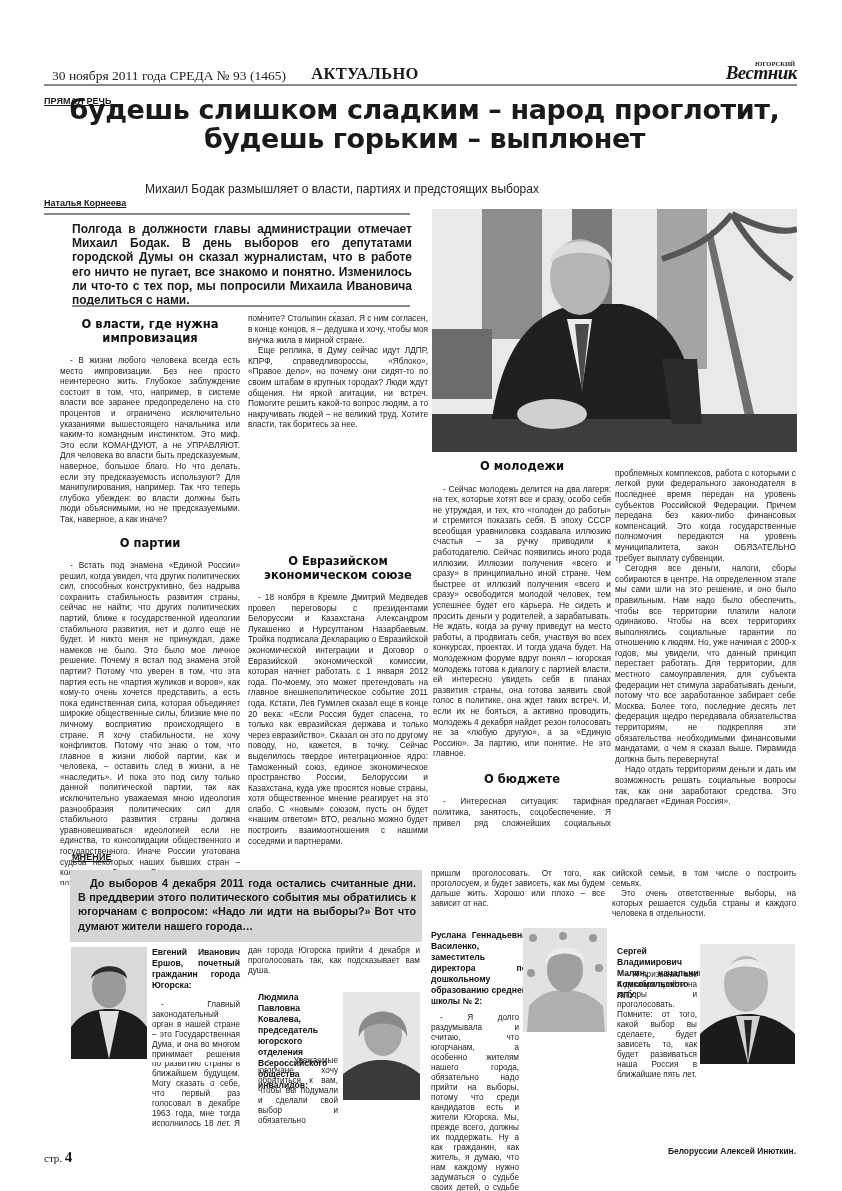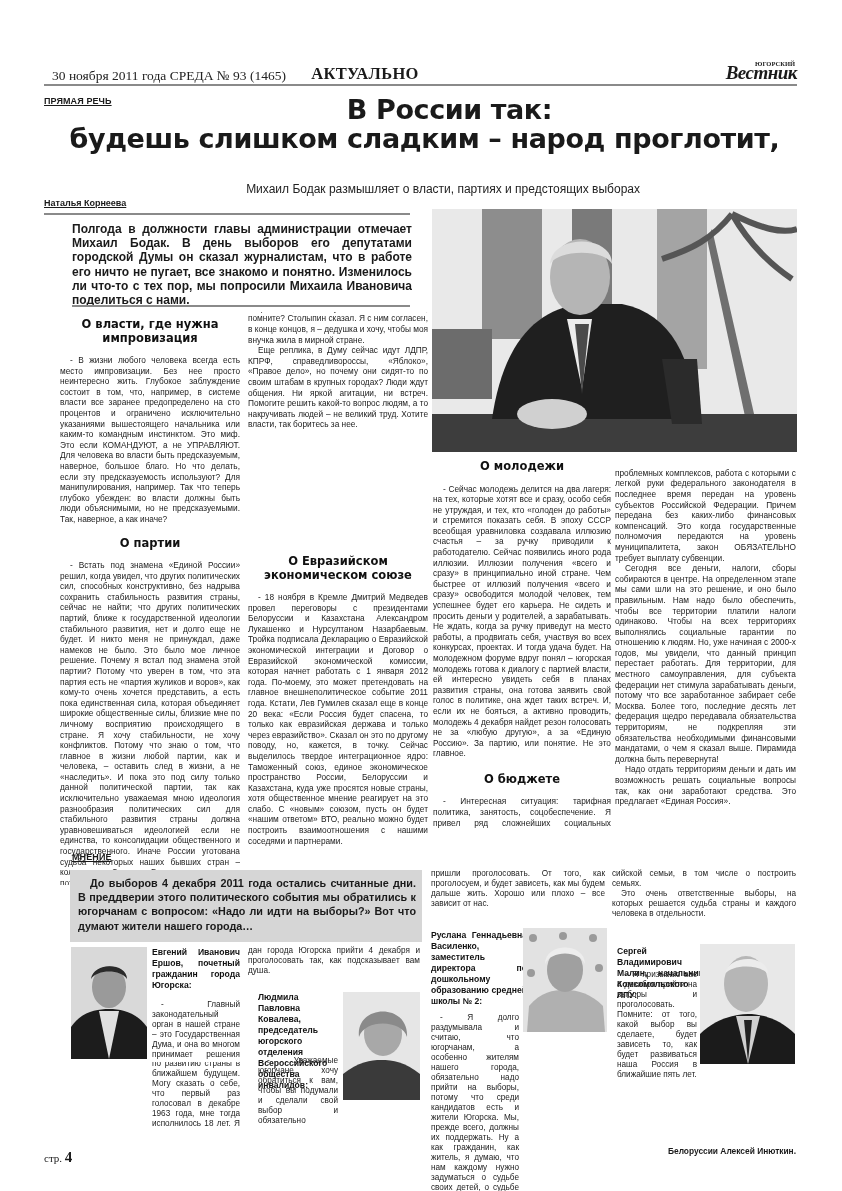--- a/index.html
+++ b/index.html
@@ -12,21 +12,21 @@
   .hdr-section { left: 0; width: 842px; text-align: center; top: 64px; font-family: "Liberation Serif", serif; font-weight: bold; font-size: 16.5px; letter-spacing: 0.3px; margin-left: -56px; }
   .hdr-logo { right: 45px; top: 62px; font-family: "Liberation Serif", serif; font-style: italic; font-weight: bold; font-size: 19px; letter-spacing: -0.5px; }
   .hdr-logo small { position: absolute; top: -2px; right: 2px; font-size: 6.5px; font-style: normal; letter-spacing: 0; }
   .hdr-rule { left: 44px; top: 84px; width: 753px; height: 2px; background: #8a8a8a; }
 
   .rubric { font-size: 9px; font-weight: bold; text-decoration: underline; letter-spacing: 0.1px; }
   .rubric-1 { left: 44px; top: 96px; }
   .title { left: 52px; width: 745px; top: 95px; text-align: center; font-weight: bold; font-family: "DejaVu Sans", sans-serif; font-size: 27px; line-height: 29px; letter-spacing: -0.4px; }
   .title div { white-space: nowrap; }
   .title .l1 { margin-left: 50px; }
-  .subtitle { left: 44px; width: 753px; top: 182px; text-align: right; padding-right: 157px; font-size: 12px; color: #222; }
+  .subtitle { left: 44px; width: 753px; top: 182px; text-align: center; padding-right: 157px; font-size: 12px; color: #222; }
   .author { left: 44px; top: 198px; font-size: 9px; font-weight: bold; text-decoration: underline; }
   .rule-2 { left: 44px; top: 213px; width: 366px; height: 2px; background: #8a8a8a; }
   .lead { left: 72px; top: 222px; width: 340px; font-weight: bold; font-size: 12px; line-height: 14.2px; text-align: justify; }
   .rule-3 { left: 72px; top: 305px; width: 338px; height: 2px; background: #8a8a8a; }
 
   .photo { background: #c8c8c8; overflow: hidden; }
   .photo svg { width: 100%; height: 100%; display: block; }
 
   .col { font-size: 8.3px; line-height: 10.6px; text-align: justify; hyphens: auto; color: #222; }
   .col p { text-indent: 10px; }
@@ -56,22 +56,22 @@
 <div class="abs hdr-date">30 ноября 2011 года СРЕДА № 93 (1465)</div>
 <div class="abs hdr-section">АКТУАЛЬНО</div>
 <div class="abs hdr-logo">
   <small>ЮГОРСКИЙ</small>
   <span>Вестник</span>
 </div>
 <div class="abs hdr-rule"></div>
 
 <div class="abs rubric rubric-1">ПРЯМАЯ РЕЧЬ</div>
 <div class="abs title">
-  <div class="l1">В России так:</div>
   <div>будешь слишком сладким – народ проглотит,</div>
+  <div>будешь горьким – выплюнет</div>
 </div>
 <div class="abs subtitle">Михаил Бодак размышляет о власти, партиях и предстоящих выборах</div>
 <div class="abs author">Наталья Корнеева</div>
 <div class="abs rule-2"></div>
 <div class="abs lead">Полгода в должности главы администрации отмечает Михаил Бодак. В день выборов его депутатами городской Думы он сказал журналистам, что в работе его ничто не пугает, все знакомо и понятно. Изменилось ли что-то с тех пор, мы попросили Михаила Ивановича поделиться с нами.</div>
 <div class="abs rule-3"></div>
 
 <div class="abs photo" style="left:432px; top:209px; width:365px; height:243px;">
   <svg viewBox="0 0 365 243" preserveAspectRatio="none">
     <rect width="365" height="243" fill="#e9e9e9"></rect>

